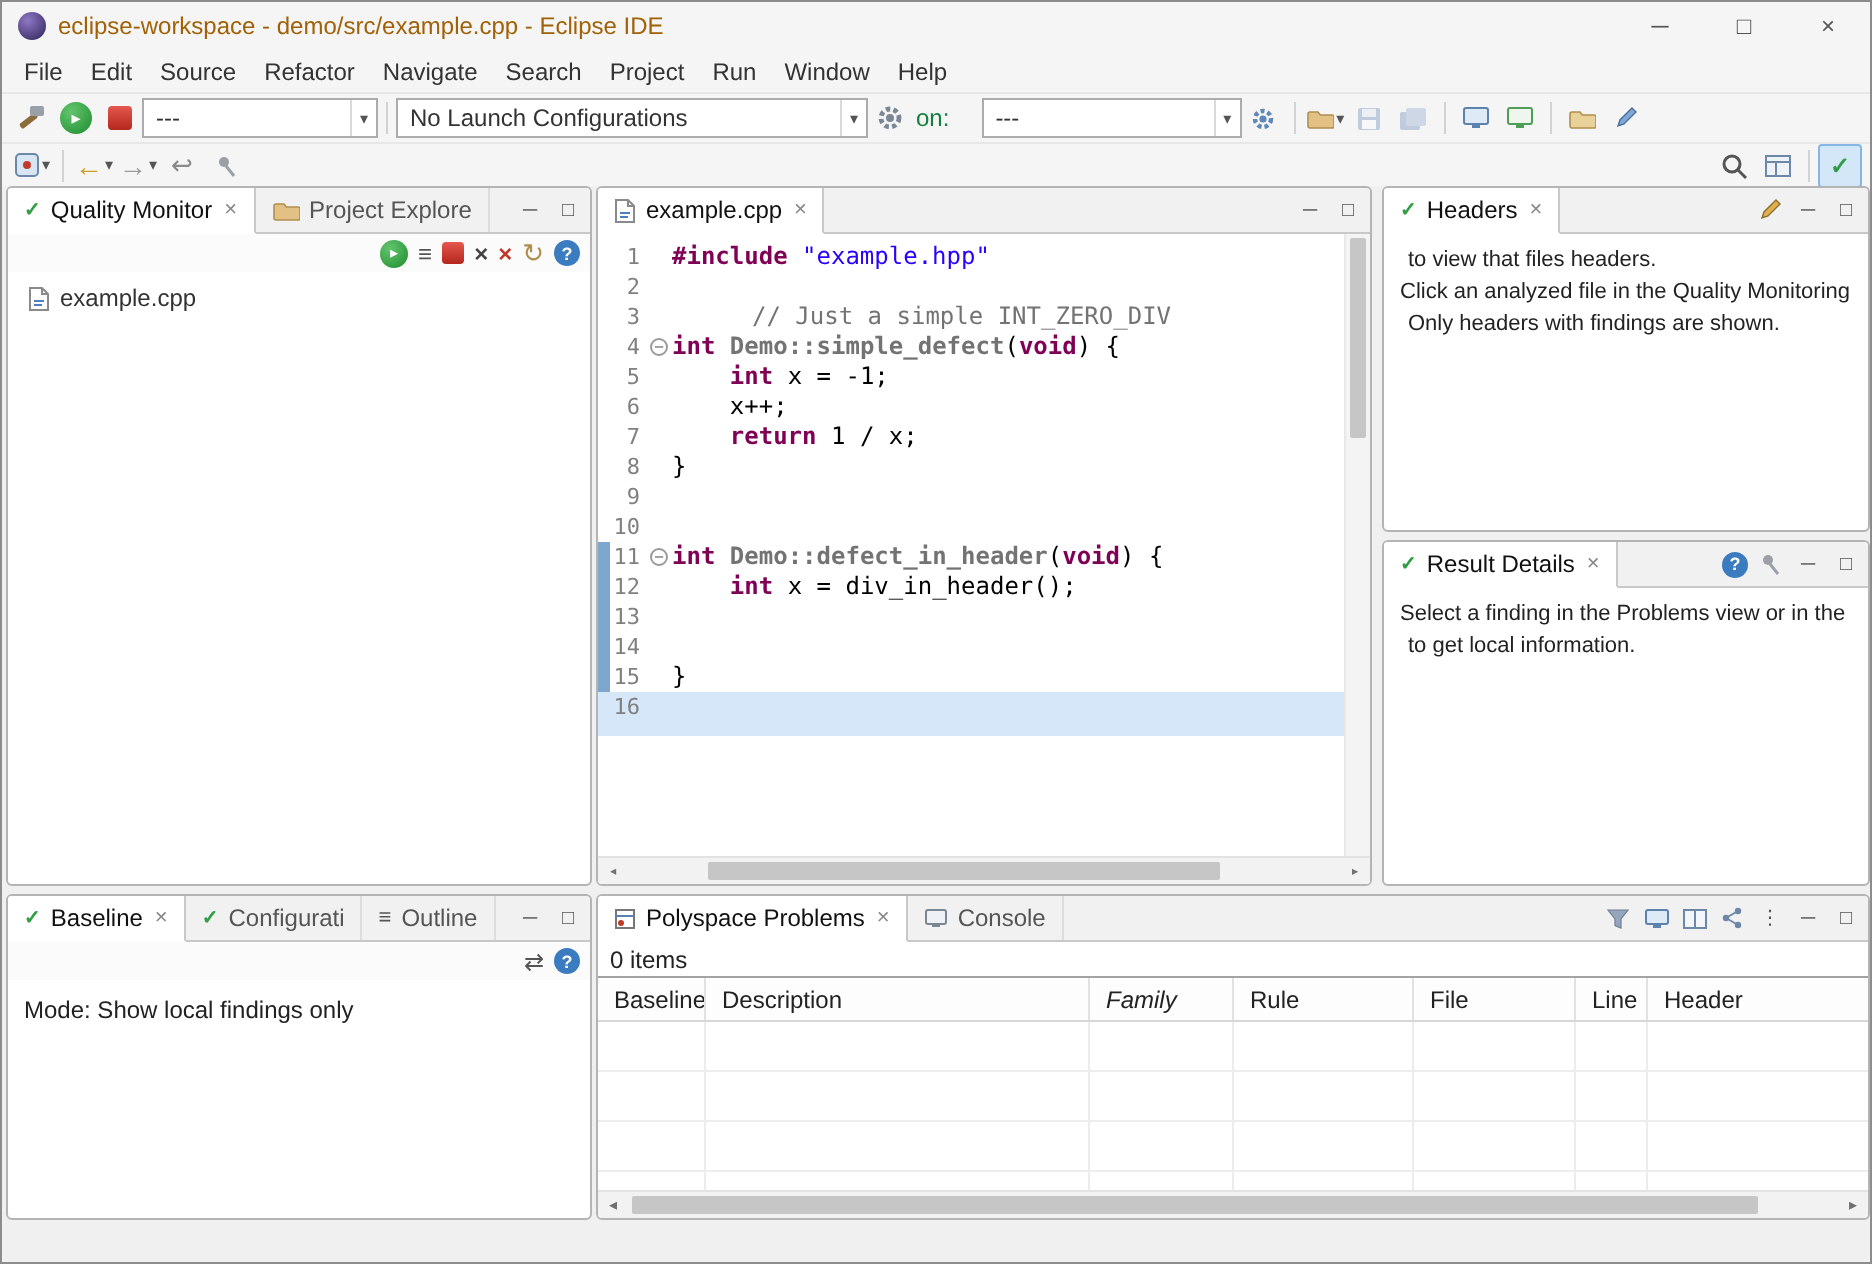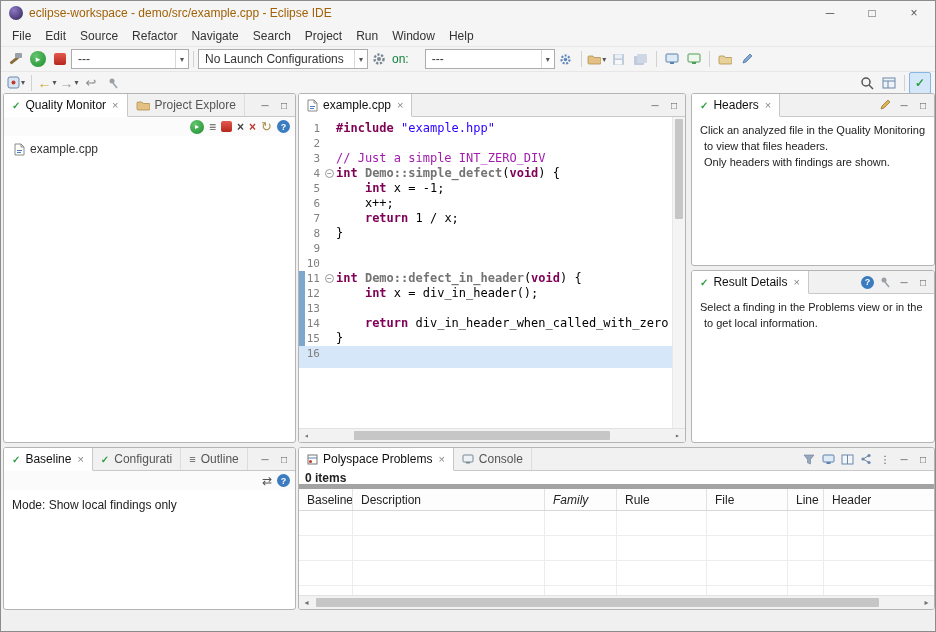--- a/index.html
+++ b/index.html
@@ -85,40 +85,40 @@
   .code-line { display:flex; height:15px; line-height:15px; }
   .gutter { width:26px; flex:none; text-align:right; padding-right:5px; color:#808080;
             font-size:11px; }
   .fold-col { width:11px; flex:none; position:relative; }
   .fold-dot { position:absolute; top:3px; left:0; width:9px; height:9px; border:1px solid #9a9a9a;
               border-radius:50%; background:#fff; color:#777; font-size:8px; line-height:7px;
               text-align:center; }
   .code-text { white-space:pre; overflow:hidden; }
   .tok-dir, .tok-kw { color:#7f0055; font-weight:bold; }
   .tok-str { color:#2a00ff; }
-  .tok-com { color:#a21caf; }
+  .tok-com { color:#737373;margin-left:40px; }
   .tok-fn  { color:#737373; font-weight:bold; }
   .tok-pl  { color:#000; }
   .range-bar { position:absolute; left:0; width:6px; background:#7da7cf; z-index:3; }
   .current-line { position:absolute; left:0; right:13px; height:22px; background:#d5e7f9; z-index:1; }
 
   
   .hscroll { position:absolute; left:0; right:0; bottom:0; height:14px; background:#f2f2f2;
              border-top:1px solid #e2e2e2; display:flex; align-items:stretch; z-index:4; }
   .sarrow { width:15px; display:flex; align-items:center; justify-content:center;
             font-size:8px; color:#707070; }
   .strack { flex:1; position:relative; }
   .sthumb { position:absolute; top:2px; bottom:2px; background:#c6c6c6; border-radius:1px; }
   .vscroll { position:absolute; top:0; right:0; bottom:14px; width:13px; background:#f4f4f4;
              border-left:1px solid #e8e8e8; z-index:4; }
   .vthumb { position:absolute; left:2px; right:2px; background:#c6c6c6; border-radius:1px; }
 
   
   .items-row { height:18px; display:flex; align-items:center; padding-left:6px;
-               border-bottom:5px solid #a3a3a3; color:#222;font-weight:bold; }
+               border-bottom:1px solid #a3a3a3; color:#222; }
   .phdr { height:22px; display:flex; align-items:stretch; background:#fdfdfd;
           border-bottom:1px solid #d8d8d8; }
   .col-h { flex:none; padding:4px 0 0 8px; border-right:1px solid #e2e2e2; color:#222;
            overflow:hidden; white-space:nowrap; }
   .hdr-fill { flex:1; background:#f2f2f2; }
   .pbody { position:absolute; left:0; right:0; top:63px; bottom:14px; display:flex;
            background-image:repeating-linear-gradient(to bottom, transparent 0 24px, #ededed 24px 25px); }
   .col-b { flex:none; height:100%; border-right:1px solid #ececec; }
 
   .statusbar { left:0; top:610px; width:100%; height:21px; background:#f0f0f0; }
@@ -162,21 +162,21 @@
       <span class="run-circle">▸</span>
     </span>
     <span class="tbtn">
       <span class="stop-square"></span>
     </span>
     <span class="combo" style="width:118px">
       <span>---</span>
       <span class="caret" style="margin-left:auto">▾</span>
     </span>
     <span class="sep"></span>
-    <span class="combo" style="width:170px">
+    <span class="combo" style="width:236px">
       <span>No Launch Configurations</span>
       <span class="caret" style="margin-left:auto">▾</span>
     </span>
     <span class="tbtn">
       <svg width="14" height="14">
           <circle cx="7" cy="7" r="4.5" fill="none" stroke="#7b8794" stroke-width="2.4" stroke-dasharray="2.2 1.6"></circle>
           <circle cx="7" cy="7" r="2" fill="#7b8794"></circle>
         </svg>
     </span>
     <span style="margin:0 16px 0 2px;color:#15803d">on:</span>
@@ -405,21 +405,20 @@
             <span class="code-text"><span class="tok-pl">    </span><span class="tok-kw">int</span><span class="tok-pl"> x = div_in_header();</span></span>
           </div>
           <div class="code-line">
             <span class="gutter">13</span>
             <span class="fold-col"></span>
             <span class="code-text"></span>
           </div>
           <div class="code-line">
             <span class="gutter">14</span>
             <span class="fold-col"></span>
-            <span class="code-text"><span class="tok-pl">    </span><span class="tok-kw">return</span><span class="tok-pl"> div_in_header_when_called_with_zero</span></span>
           </div>
           <div class="code-line">
             <span class="gutter">15</span>
             <span class="fold-col"></span>
             <span class="code-text"><span class="tok-pl">}</span></span>
           </div>
           <div class="code-line">
             <span class="gutter">16</span>
             <span class="fold-col"></span>
             <span class="code-text"></span>
@@ -449,22 +448,22 @@
         <span class="vbtn">
           <svg width="12" height="12">
               <path d="M2 10l1-3 6-6 2 2-6 6z" fill="#e0b14c" stroke="#8a7030" stroke-width=".7"></path>
             </svg>
         </span>
         <span class="vbtn">─</span>
         <span class="vbtn">□</span>
       </span>
     </div>
     <div class="info-text">
+      <div style="padding-left:4px">to view that files headers.</div>
       <div>Click an analyzed file in the Quality Monitoring</div>
-      <div style="padding-left:4px">to view that files headers.</div>
       <div style="padding-left:4px">Only headers with findings are shown.</div>
     </div>
   </div>
 
   <div class="panel" style="left:690px;top:269px;width:244px;height:173px">
     <div class="tabbar">
       <span class="tab active">
         <span class="green-check" style="font-size:10px">✓</span>
         <span>Result Details</span>
         <span class="tab-close">×</span>

